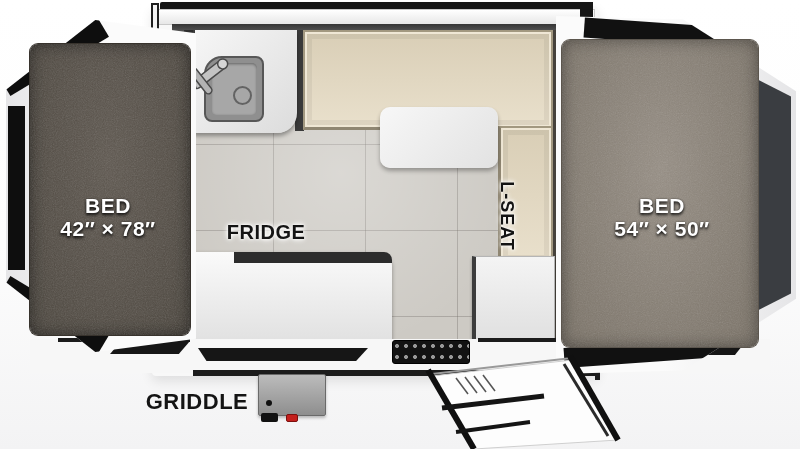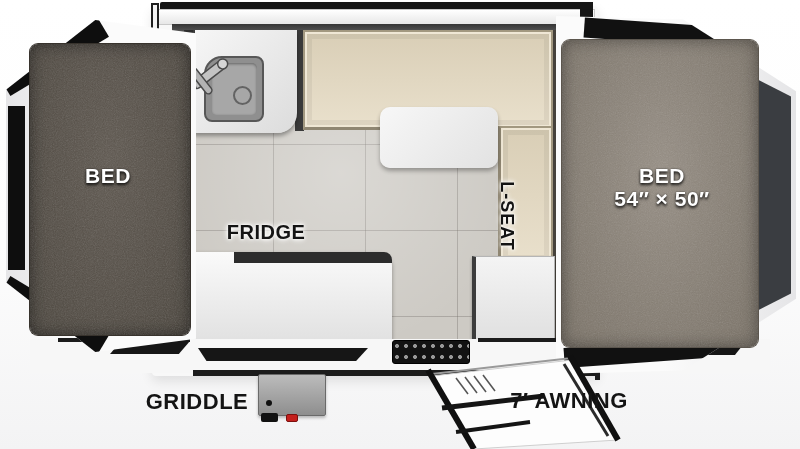--- a/index.html
+++ b/index.html
@@ -114,21 +114,21 @@
   
   .griddle-body { left:258px; top:374px; width:68px; height:42px;
                   background:linear-gradient(180deg,#bcbcbc,#8e8e8e);
                   border:1px solid #6a6a6a; border-radius:2px; box-shadow:0 2px 3px rgba(0,0,0,.25); }
   .griddle-dot  { left:266px; top:400px; width:6px; height:6px; background:#111; border-radius:50%; }
   .knob-black   { left:261px; top:413px; width:17px; height:9px; background:#111; border-radius:2px; }
   .knob-red     { left:286px; top:414px; width:12px; height:8px; background:#c4201d; border:1px solid #7c100e; border-radius:2px; }
 
   
   .lbl { font-weight:bold; text-align:center; line-height:23px; letter-spacing:.5px; }
-  .lbl-white { color:#fff; font-size:21px; text-shadow:0 2px 3px rgba(0,0,0,.85), 0 0 2px rgba(0,0,0,.5); }
+  .lbl-white { color:#fff; font-size:21px; text-shadow:0 2px 3px rgba(0,0,0,.85), 0 0 2px rgba(0,0,0,.5);margin-top:30px; }
   .lbl-black { color:#141414; text-shadow:0 0 3px #fff, 0 0 5px #fff, 0 0 6px rgba(255,255,255,.8); }
   .lbl-bed-left  { left:28px;  top:164px; width:160px; }
   .lbl-bed-right { left:582px; top:164px; width:160px; }
   .lbl-underbunk { left:348px; top:57px;  width:160px; font-size:20px; }
   .lbl-fridge    { left:201px; top:221px; width:130px; font-size:20px; }
   .lbl-lseat     { left:465px; top:196px; width:84px; height:40px; font-size:18px;
                    transform:rotate(90deg); letter-spacing:1px; line-height:40px; }
   .lbl-griddle   { left:122px; top:390px; width:150px; font-size:22px; color:#141414; }
   .lbl-awning    { left:484px; top:389px; width:170px; font-size:22px; color:#141414; }
 </style>
@@ -231,23 +231,23 @@
     <line x1="65" y1="21" x2="77" y2="37" stroke="#555" stroke-width="1.5"></line>
   </svg>
 
   <div class="abs griddle-body"></div>
   <div class="abs griddle-dot"></div>
   <div class="abs knob-black"></div>
   <div class="abs knob-red"></div>
 
   <div class="abs lbl lbl-white lbl-bed-left">
     <div>BED</div>
+    <div>42″ × 78″</div>
   </div>
   <div class="abs lbl lbl-white lbl-bed-right">
     <div>BED</div>
     <div>54″ × 50″</div>
   </div>
   <div class="abs lbl lbl-black lbl-lseat">L-SEAT</div>
   <div class="abs lbl lbl-griddle">GRIDDLE</div>
   <div class="abs lbl lbl-black lbl-fridge">FRIDGE</div>
-  <div class="abs lbl lbl-awning">7′ AWNING</div>
 
 </div>
 
 </body></html>

